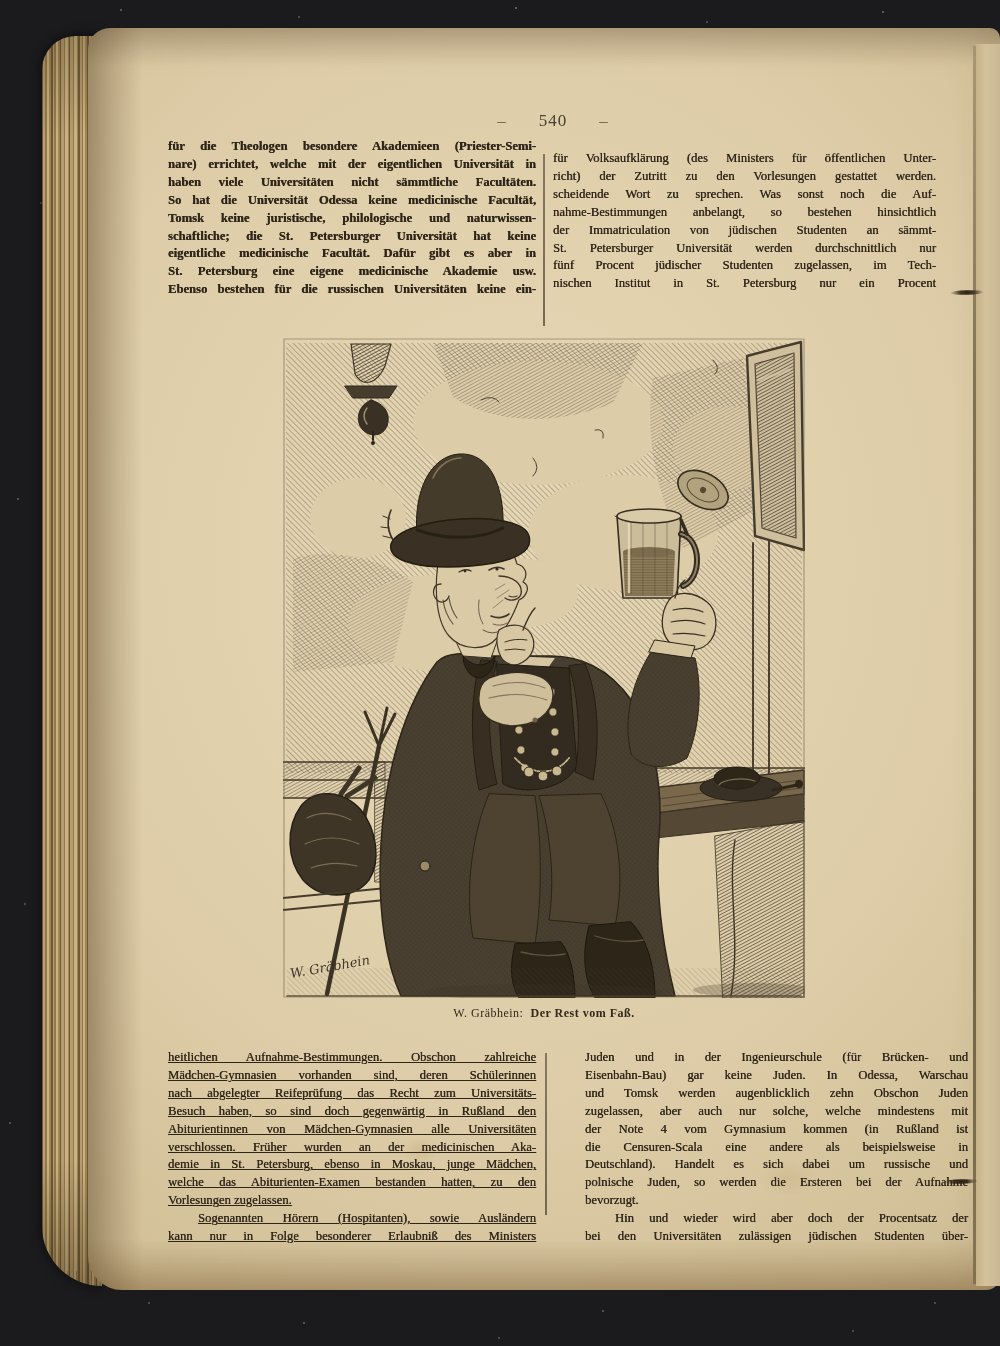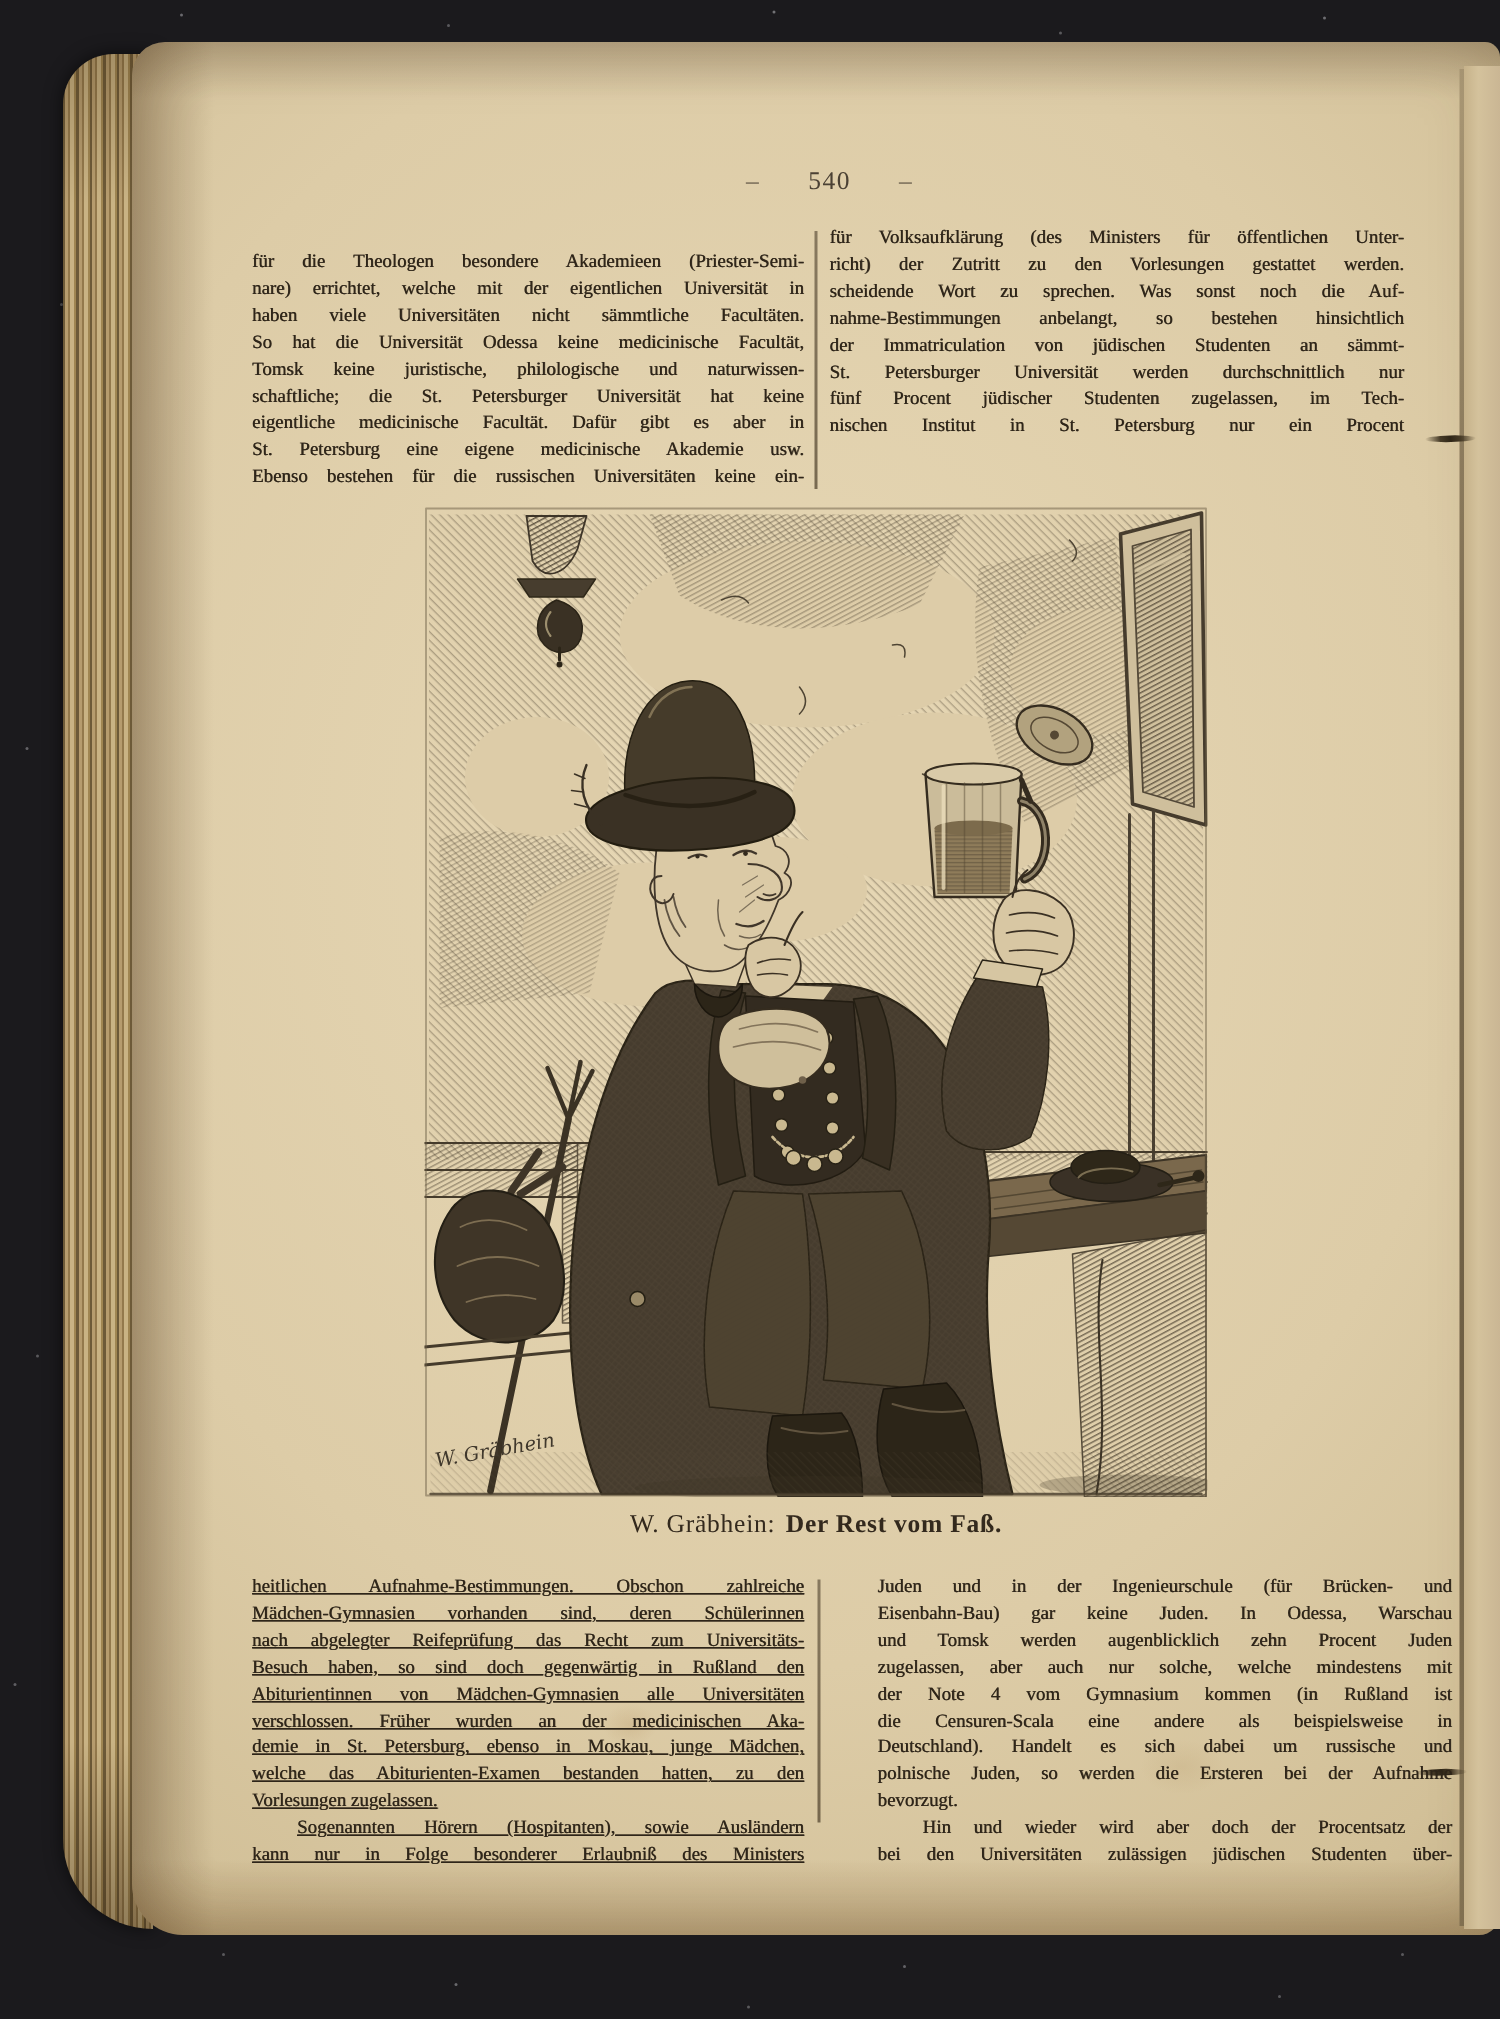--- a/index.html
+++ b/index.html
@@ -46,32 +46,32 @@
     transform:scaleY(.5) rotate(-3deg);}
   .t1{left:950px;top:288px;} .t2{left:944px;top:1177px;}
   
   .pagehead{position:absolute;left:168px;top:111px;width:770px;display:flex;
     justify-content:center;align-items:center;gap:32px;color:#4b4134;
     font-size:17px;letter-spacing:1px;}
   .dash{opacity:.8;}
   
   .col{position:absolute;width:368px;font-size:12.6px;line-height:17.9px;color:#2e2519;
     text-shadow:.35px 0 0 rgba(46,37,25,.85);}
-  .tl-col{left:168px;top:166px;} .tr-col{left:553px;top:150px;width:383px;}
+  .tl-col{left:168px;top:138px;font-weight:bold;} .tr-col{left:553px;top:150px;width:383px;}
   .bl-col{left:168px;top:1049px;text-decoration:underline;} .br-col{left:553px;top:1049px;width:383px;margin-left:32px;}
   .tl{text-align:justify;text-align-last:justify;}
   .tl.end{text-align-last:left;}
   .tl.ind{text-indent:30px;}
   .vdiv{position:absolute;width:1.6px;background:linear-gradient(#6a5c45,#554731);opacity:.75;}
   .vdiv-top{left:543px;top:154px;height:172px;}
   .vdiv-bottom{left:545px;top:1053px;height:162px;}
   
   .engraving{position:absolute;left:283px;top:338px;width:522px;height:660px;margin:0;}
   .caption{position:absolute;left:283px;top:1006px;width:522px;text-align:center;
-    font-size:17px;color:#33291d;letter-spacing:.5px;}
+    font-size:12px;color:#33291d;letter-spacing:.5px;}
   .cap-title{font-weight:bold;margin-left:7px;}
   svg text.sig{font-family:"DejaVu Serif",serif;font-style:italic;}
 </style>
 </head>
 <body>
 
 <div id="scene">
   <div class="speck"></div>
   <div class="page-stack"></div>
   <div class="page"></div>
@@ -316,21 +316,21 @@
       <div class="tl">demie in St. Petersburg, ebenso in Moskau, junge Mädchen,</div>
       <div class="tl">welche das Abiturienten-Examen bestanden hatten, zu den</div>
       <div class="tl end">Vorlesungen zugelassen.</div>
       <div class="tl ind">Sogenannten Hörern (Hospitanten), sowie Ausländern</div>
       <div class="tl">kann nur in Folge besonderer Erlaubniß des Ministers</div>
     </div>
   <div class="vdiv vdiv-bottom"></div>
   <div class="col br-col">
       <div class="tl">Juden und in der Ingenieurschule (für Brücken- und</div>
       <div class="tl">Eisenbahn-Bau) gar keine Juden.  In Odessa, Warschau</div>
-      <div class="tl">und Tomsk werden augenblicklich zehn Procent Juden</div>
+      <div class="tl">und Tomsk werden augenblicklich zehn Obschon Juden</div>
       <div class="tl">zugelassen, aber auch nur solche, welche mindestens mit</div>
       <div class="tl">der Note 4 vom Gymnasium kommen (in Rußland ist</div>
       <div class="tl">die Censuren-Scala eine andere als beispielsweise in</div>
       <div class="tl">Deutschland).  Handelt es sich dabei um russische und</div>
       <div class="tl">polnische Juden, so werden die Ersteren bei der Aufnahme</div>
       <div class="tl end">bevorzugt.</div>
       <div class="tl ind">Hin und wieder wird aber doch der Procentsatz der</div>
       <div class="tl">bei den Universitäten zulässigen jüdischen Studenten über-</div>
     </div>
 </div>

